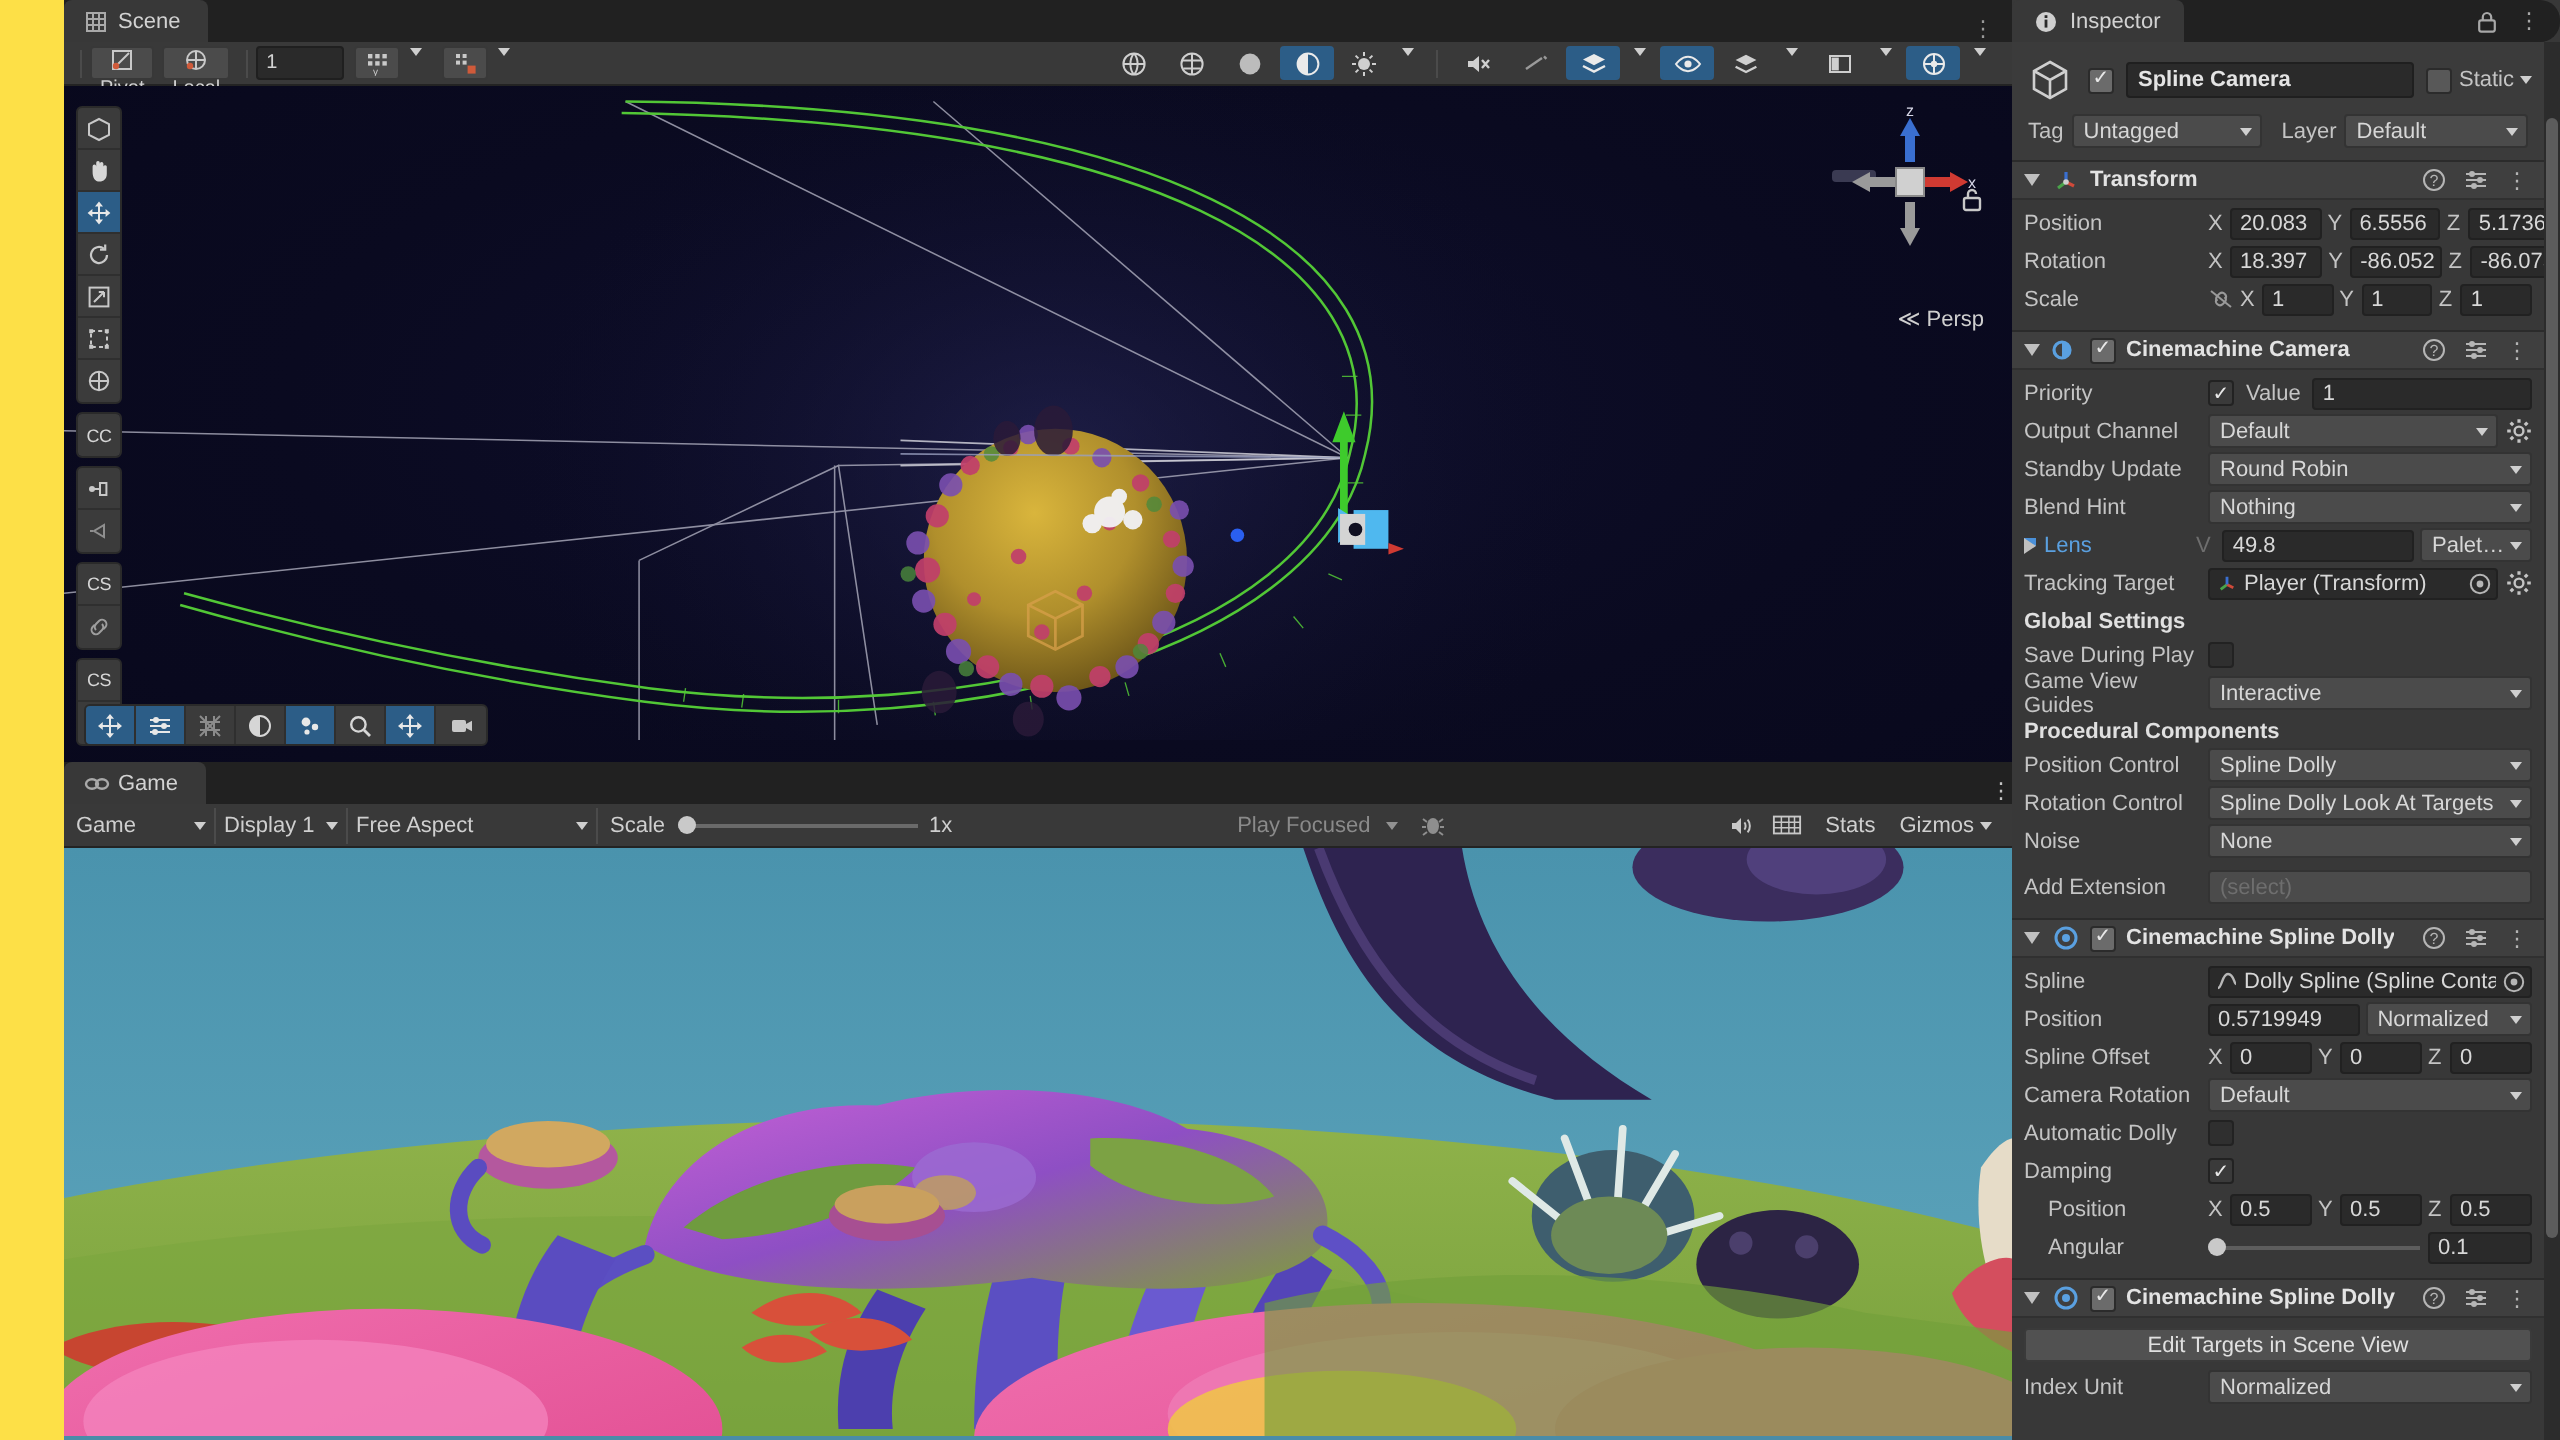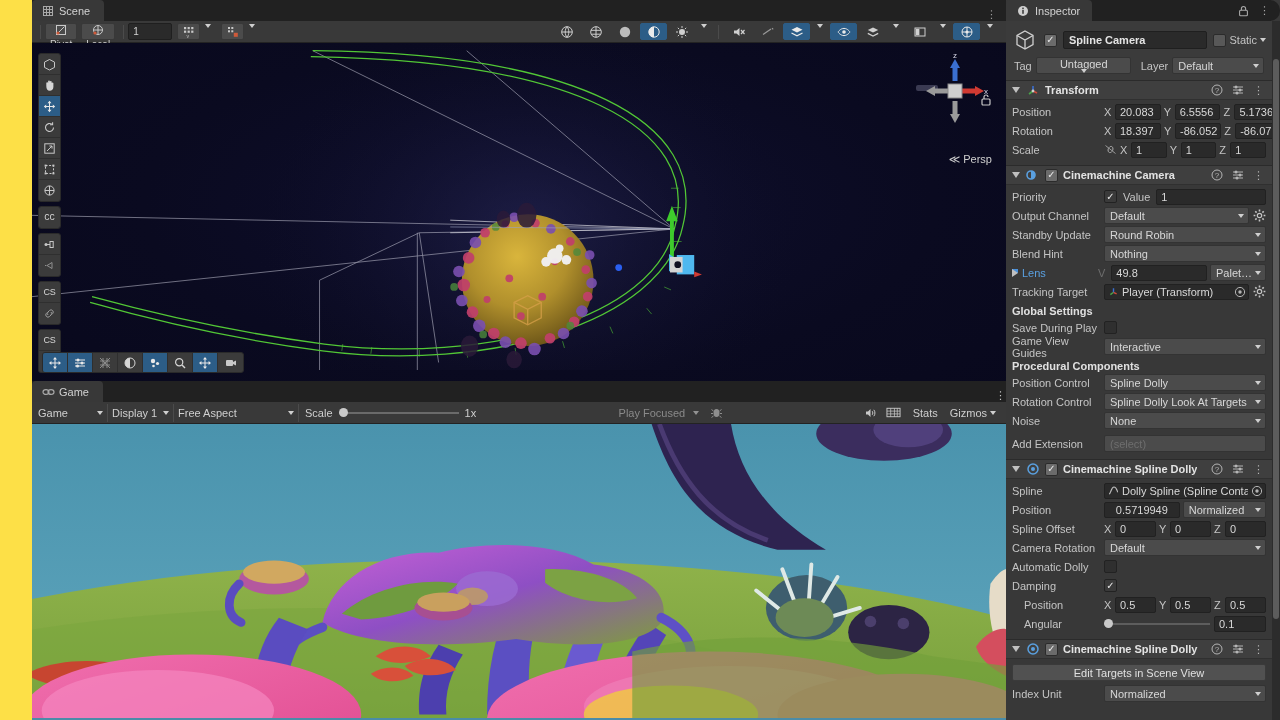--- a/index.html
+++ b/index.html
@@ -65,21 +65,21 @@
   
   .tool-strip {
     position: absolute; left: 6px; top: 10px; width: 23px;
     display: flex; flex-direction: column; gap: 0px; z-index: 6;
   }
   .tool-strip .grp { background: #3b3b3b; border: 1px solid #2a2a2a; border-radius: 3px; overflow: hidden; margin-bottom: 4px; }
   .tool-btn {
     width: 21px; height: 21px; display: flex; align-items: center; justify-content: center;
     color: #c8c8c8; font-size: 9px; border-bottom: 1px solid #2f2f2f;
   }
-  .tool-btn:last-child { border-bottom: none; font-family: Liberation Mono, monospace; }
+  .tool-btn:last-child { border-bottom: none; }
   .tool-btn.sel { background: #2c5d87; }
   .tool-btn.txt { font-size: 9px; letter-spacing: -0.2px; color: #d6d6d6; background: #3b3b3b; }
 
   
   .scene-bottom-bar {
     position: absolute; left: 10px; bottom: 8px; z-index: 6;
     display: flex; background: #3b3b3b; border: 1px solid #2a2a2a; border-radius: 3px; overflow: hidden;
   }
   .scene-bottom-bar .bb {
     width: 25px; height: 19px; display: flex; align-items: center; justify-content: center;
@@ -932,21 +932,21 @@
           </div>
           <div class="static-wrap">
             <span class="static-box"></span>
             <span>Static</span>
             <span class="caret"></span>
           </div>
         </div>
 
         <div class="taglayer">
           <span class="tl-label">Tag</span>
-          <div class="dropdown" style="width:95px;flex-direction:column;">
+          <div class="dropdown" style="width:95px;">
             <span class="dd-text">Untagged</span>
             <span class="caret"></span>
           </div>
           <span class="tl-label" style="margin-left:6px;">Layer</span>
           <div class="dropdown" style="flex:1;">
             <span class="dd-text">Default</span>
             <span class="caret"></span>
           </div>
         </div>
 
@@ -1242,21 +1242,21 @@
               <span class="ico" style="width:12px;">
                 <svg width="12" height="12" viewBox="0 0 12 12">
                     <circle cx="6" cy="6" r="4.6" fill="none" stroke="#b5b5b5"></circle>
                     <circle cx="6" cy="6" r="1.7" fill="#b5b5b5"></circle>
                   </svg>
               </span>
             </div>
           </div>
           <div class="row">
             <span class="lbl">Position</span>
-            <div class="numfield" style="flex:1;justify-content:center;">
+            <div class="numfield" style="flex:1;">
                 <span>0.5719949</span>
               </div>
             <div class="dropdown" style="flex:1.1;margin-left:3px;">
               <span class="dd-text">Normalized</span>
               <span class="caret"></span>
             </div>
           </div>
           <div class="row">
             <span class="lbl">Spline Offset</span>
             <div class="fields">

